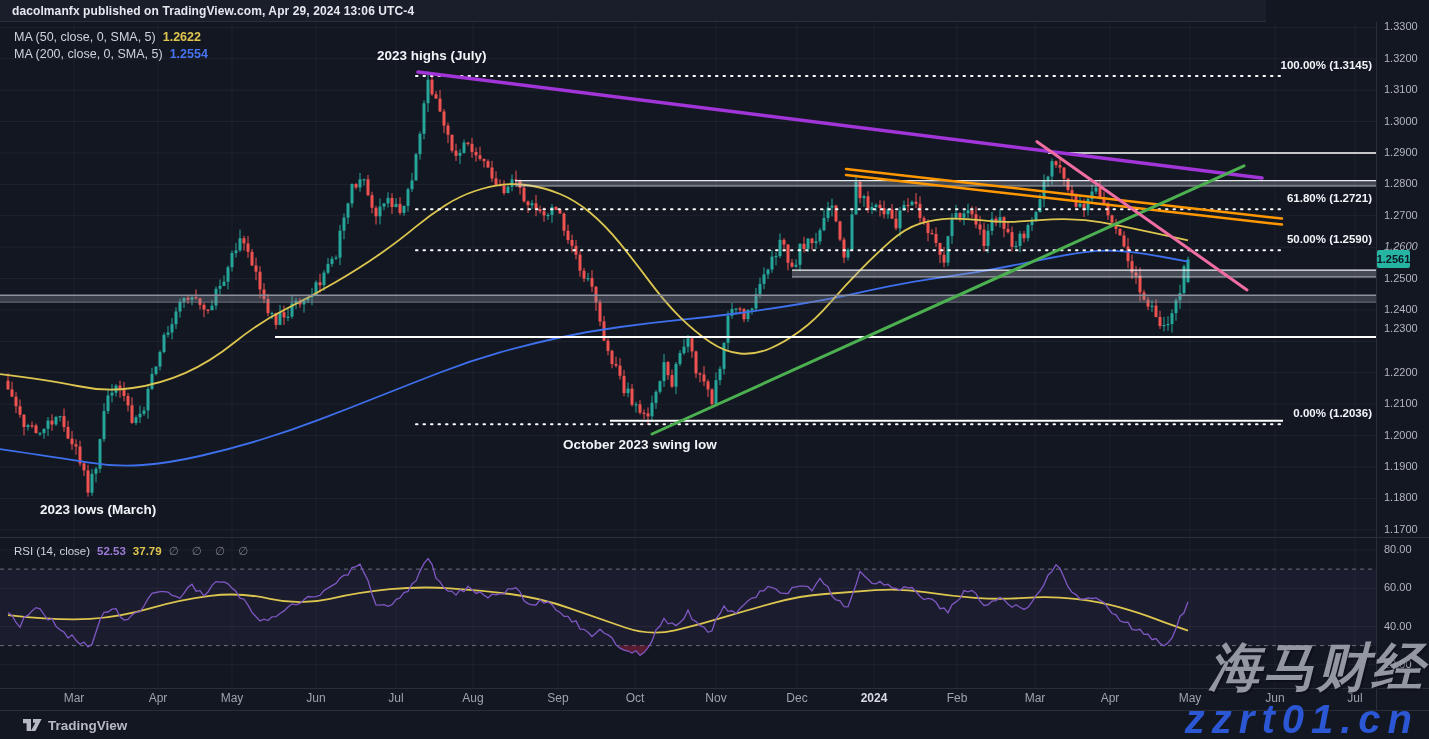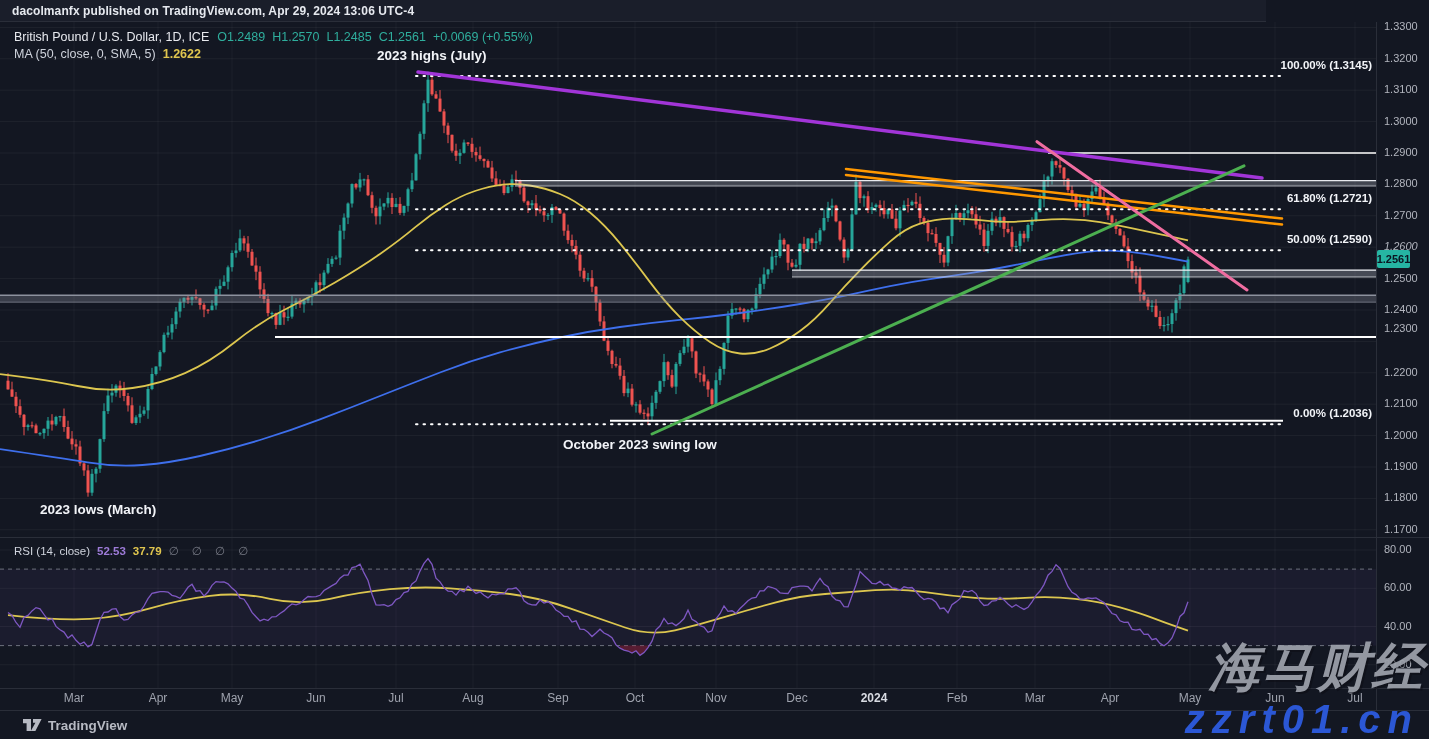--- a/index.html
+++ b/index.html
@@ -739,30 +739,26 @@
       <line x1="0" y1="688.5" x2="1429" y2="688.5" stroke="#2a2e39"></line>
       <line x1="1376.5" y1="22" x2="1376.5" y2="710" stroke="#2a2e39"></line>
     </svg>
 
   <div class="pub-bar">
     <span>dacolmanfx published on TradingView.com, Apr 29, 2024 13:06 UTC-4</span>
   </div>
 
   <div class="legend">
     <div class="lrow">
-      <span class="sym">British Pound / U.S. Dollar, 1D, ICE</span>
-      <span class="ohlc">O1.2489</span>
-      <span class="ohlc">H1.2570</span>
-      <span class="ohlc">L1.2485</span>
-      <span class="ohlc">C1.2561</span>
-      <span class="chg">+0.0069 (+0.55%)</span>
+      <span class="ma-label">MA (50, close, 0, SMA, 5)</span>
+      <span class="v-yellow">1.2622</span>
     </div>
     <div class="lrow">
-      <span class="ma-label">MA (50, close, 0, SMA, 5)</span>
-      <span class="v-yellow">1.2622</span>
+      <span class="ma-label">MA (200, close, 0, SMA, 5)</span>
+      <span class="v-blue">1.2554</span>
     </div>
   </div>
 
   <div class="rsi-legend">
     <span>RSI (14, close)</span>
     <span class="v-purple">52.53</span>
     <span class="v-yellow">37.79</span>
     <span class="rsi-empty">∅ ∅ ∅ ∅</span>
   </div>
 

